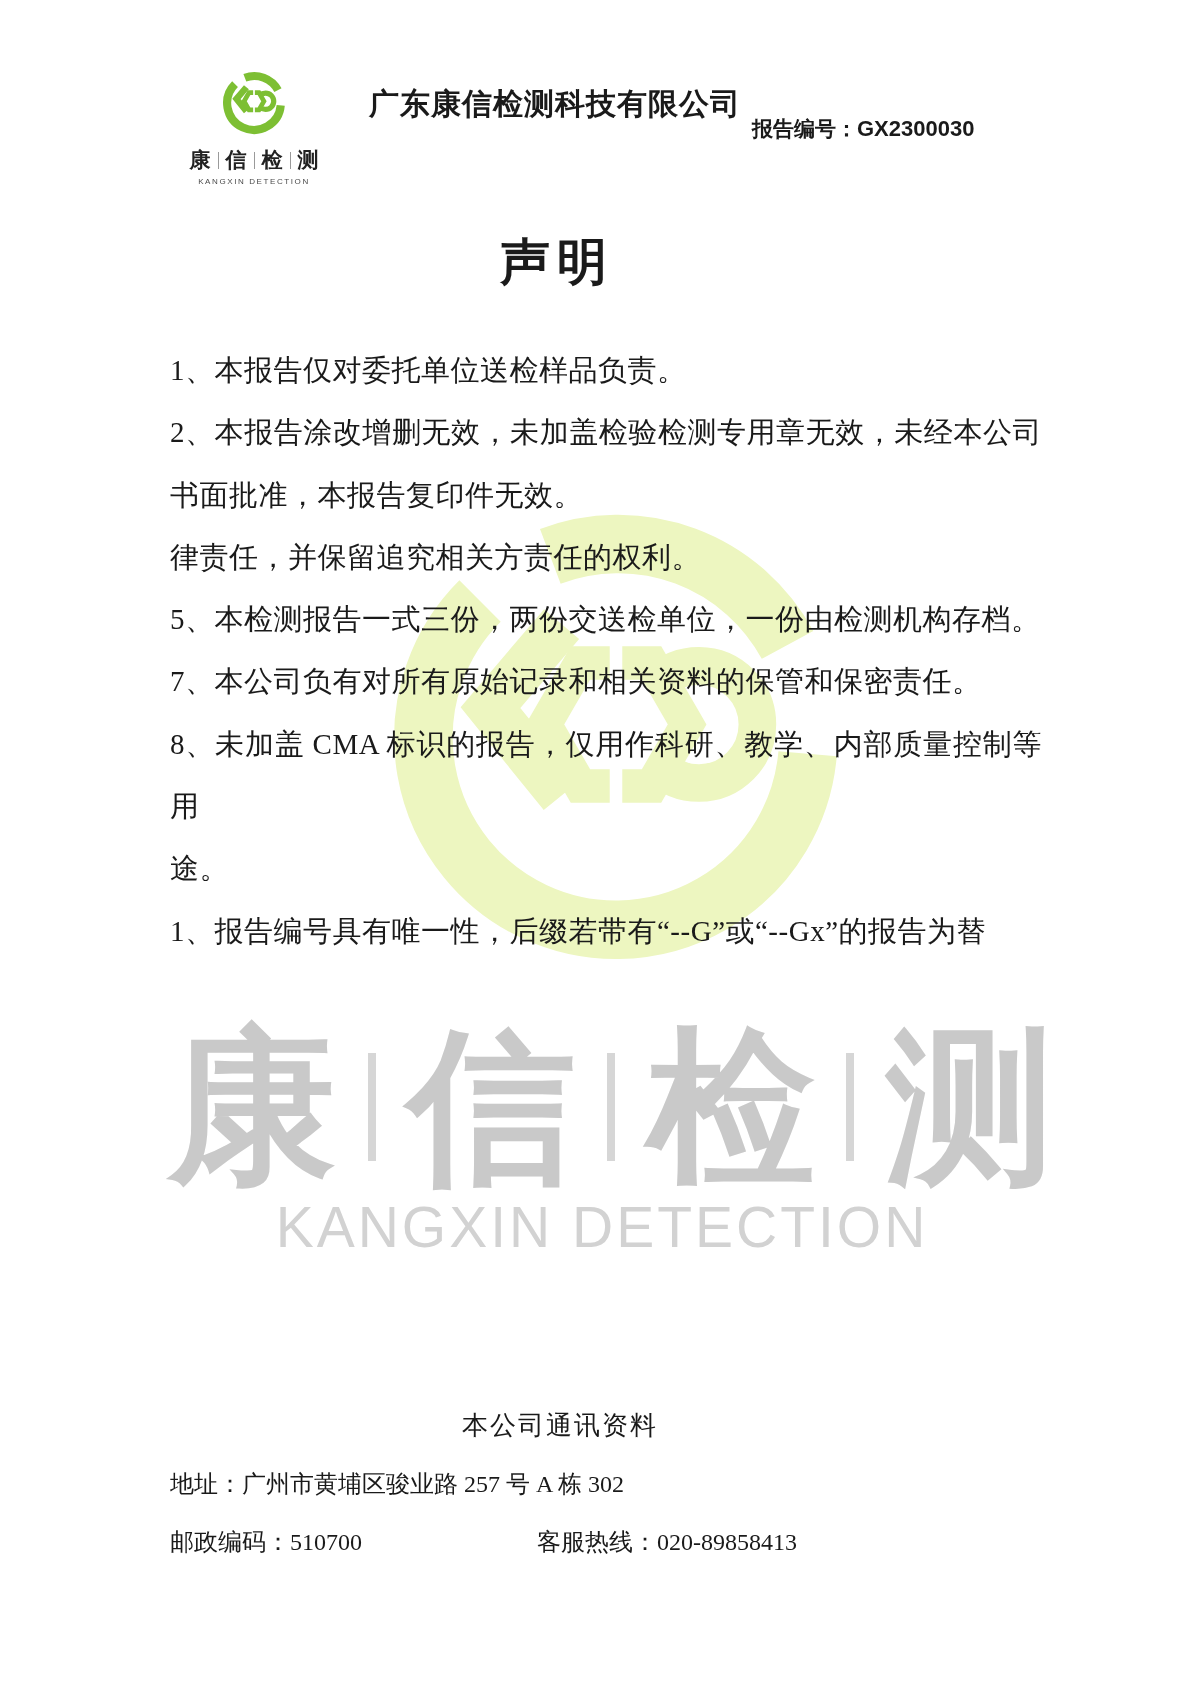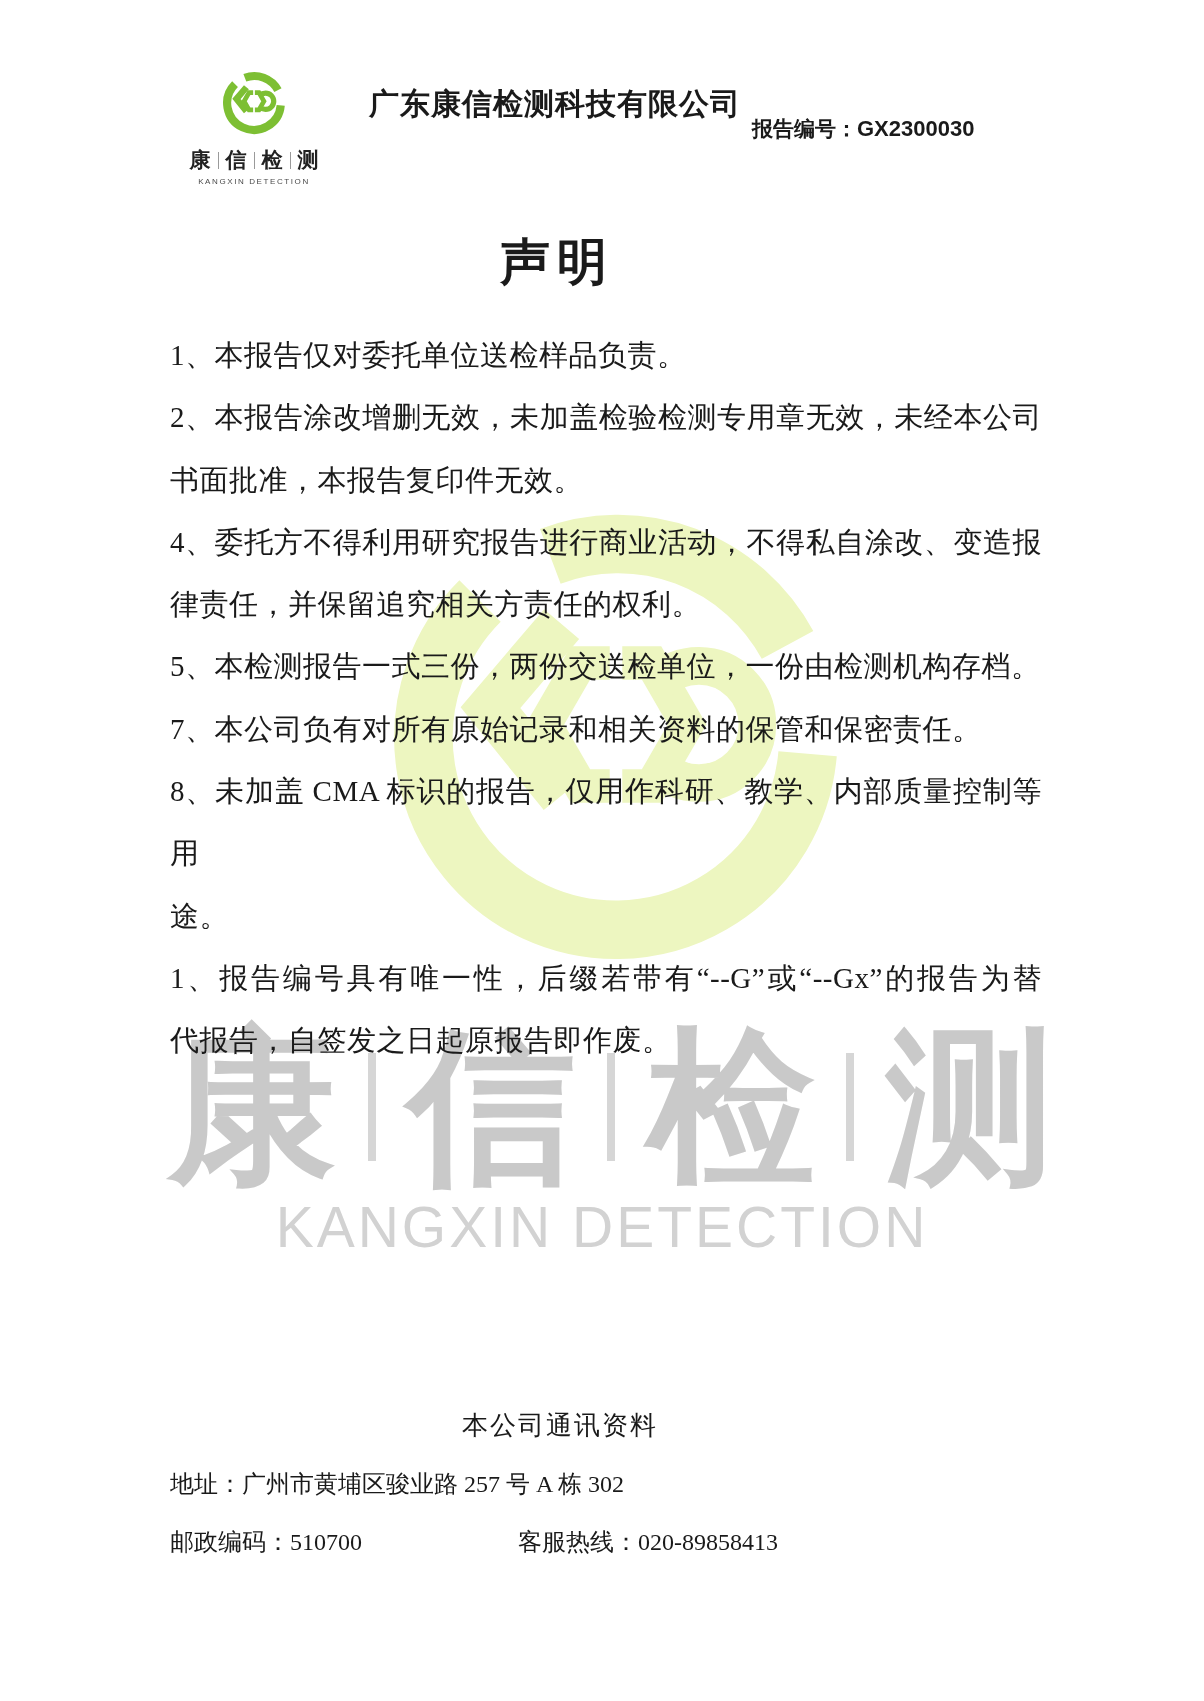--- a/index.html
+++ b/index.html
@@ -50,33 +50,33 @@
   .report-no .val { font-family:"Liberation Sans","DejaVu Sans",sans-serif; font-size:22px; }
 
   
   .doc-title {
     position:absolute; left:0; top:229px; width:1204px; text-align:center;
     transform:translateX(-45px);
     font-size:50px; font-weight:bold; letter-spacing:7px; z-index:1;
   }
 
   
-  .content { position:absolute; left:170px; top:324px; width:872px; z-index:1; }
+  .content { position:absolute; left:170px; top:339px; width:872px; z-index:1; }
   .stmt { font-size:29px; letter-spacing:0.5px; }
   .stmt .line { line-height:62.3px; text-align:justify; text-align-last:justify; }
   .stmt .line:last-child { text-align-last:left; }
 
   
   .contact { position:absolute; left:170px; top:1410px; width:872px; z-index:1; }
   .contact-heading {
     text-align:center; transform:translateX(-46px);
     font-size:26px; font-weight:normal; line-height:32px; letter-spacing:2px;
   }
   .contact-line { margin-top:26px; font-size:24px; line-height:32px; position:relative; }
-  .contact-line .hotline { position:absolute; left:348px; top:0; }
+  .contact-line .hotline { position:absolute; left:367px; top:0; }
 </style>
 </head>
 <body>
 
 <div class="page">
 
   <svg class="wm-logo" viewBox="0 0 120 120" aria-hidden="true">
     <path d="M27.5 27.5 A46 46 0 1 0 105.8 64" fill="none" stroke="currentColor" stroke-width="14"></path>
     <path d="M101 38 A46 46 0 0 0 44.3 16.8" fill="none" stroke="currentColor" stroke-width="14"></path>
     <path d="M47 33 L30 53 L47 74" fill="none" stroke="currentColor" stroke-width="11"></path>
@@ -127,36 +127,34 @@
 
   <div class="content">
     <div class="stmt">
         <div class="line">1、本报告仅对委托单位送检样品负责。</div>
       </div>
     <div class="stmt">
         <div class="line">2、本报告涂改增删无效，未加盖检验检测专用章无效，未经本公司</div>
         <div class="line">书面批准，本报告复印件无效。</div>
       </div>
     <div class="stmt">
-        <div class="line">4、委托方不得利用研究报告进行商业活动，不得私自涂改、变造报</div>
         <div class="line">律责任，并保留追究相关方责任的权利。</div>
       </div>
     <div class="stmt">
         <div class="line">5、本检测报告一式三份，两份交送检单位，一份由检测机构存档。</div>
       </div>
     <div class="stmt">
         <div class="line">7、本公司负有对所有原始记录和相关资料的保管和保密责任。</div>
       </div>
     <div class="stmt">
         <div class="line">8、未加盖 CMA 标识的报告，仅用作科研、教学、内部质量控制等用</div>
         <div class="line">途。</div>
       </div>
     <div class="stmt">
         <div class="line">1、报告编号具有唯一性，后缀若带有“--G”或“--Gx”的报告为替</div>
-        <div class="line">代报告，自签发之日起原报告即作废。</div>
       </div>
   </div>
 
   <div class="contact">
     <div class="contact-heading">本公司通讯资料</div>
     <div class="contact-line">
       <span>地址：</span><span>广州市黄埔区骏业路 257 号 A 栋 302</span>
     </div>
     <div class="contact-line">
       <span>邮政编码：</span><span>510700</span>

